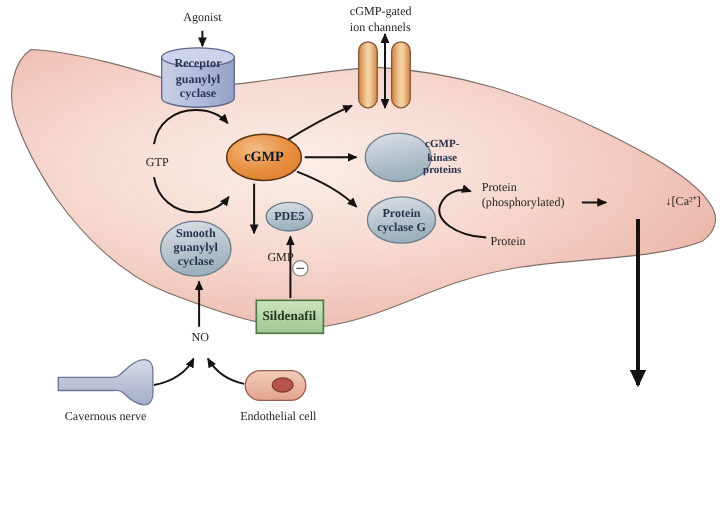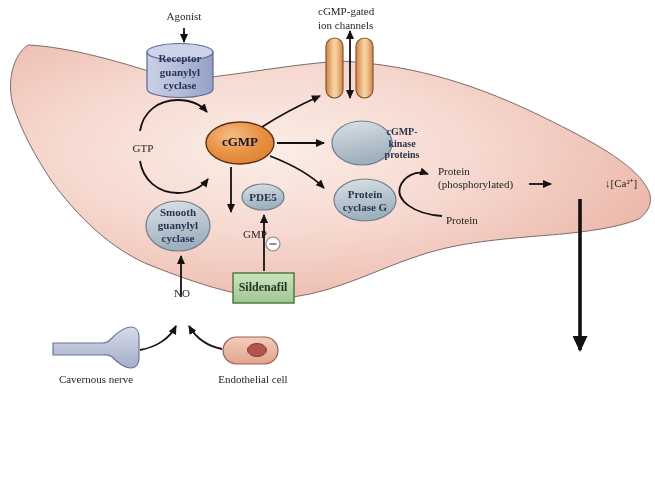--- a/index.html
+++ b/index.html
@@ -175,21 +175,21 @@
   <div class="lbl ctr" style="left:255px;top:228px;">GMP</div>
 
   <div class="lbl ctr node-text" style="left:178px;top:206px;line-height:13px;">
     <div>Smooth</div>
     <div>guanylyl</div>
     <div>cyclase</div>
   </div>
 
   <div class="lbl ctr" style="left:263px;top:281px;font-weight:600;color:#223a22;font-size:12px;">Sildenafil</div>
 
-  <div class="lbl ctr" style="left:182px;top:287px;">NO</div>
+  <div class="lbl ctr" style="left:182px;top:301px;">NO</div>
 
   <div class="lbl ctr" style="left:96px;top:373px;">Cavernous nerve</div>
 
   <div class="lbl ctr" style="left:253px;top:373px;">Endothelial cell</div>
 
   <div class="lbl" style="left:438px;top:165px;line-height:13px;">
     <div>Protein</div>
     <div>(phosphorylated)</div>
   </div>
 

